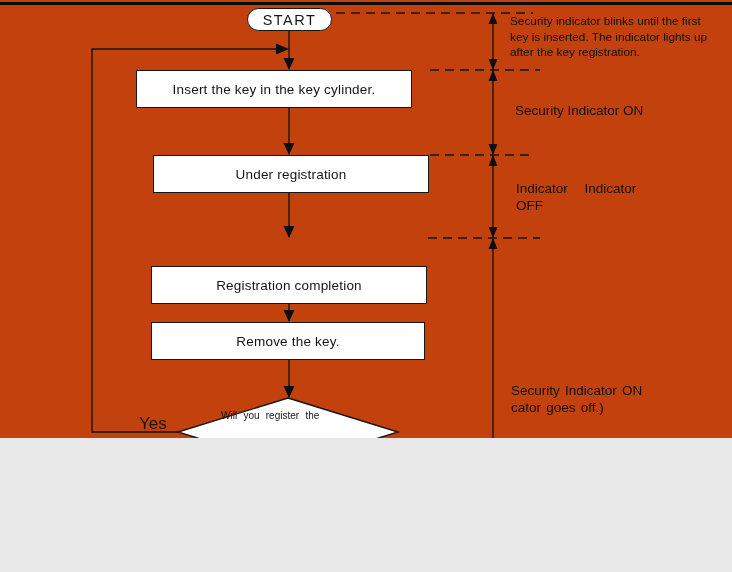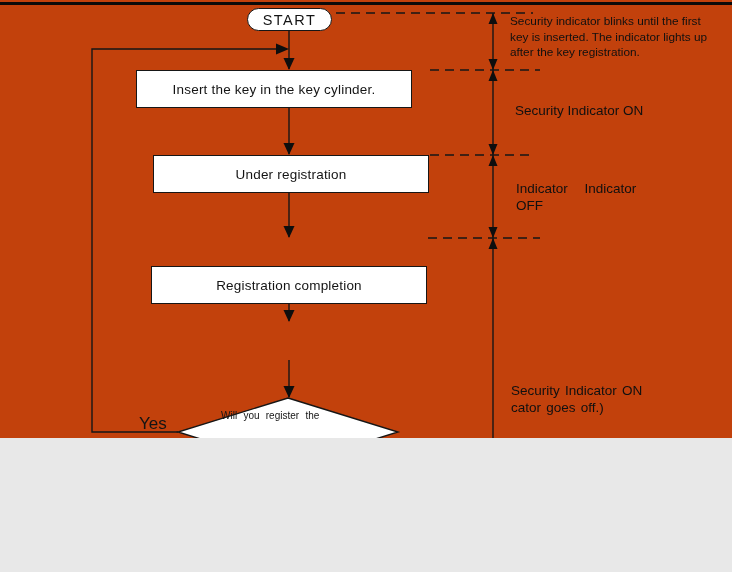--- a/index.html
+++ b/index.html
@@ -90,20 +90,23 @@
   </div>
 
   <div class="node" style="left:153px;top:155px;width:276px;height:38px;">
     <span>Under registration</span>
   </div>
 
   <div class="node" style="left:151px;top:238px;width:276px;height:38px;margin-top:28px;">
     <span>Registration completion</span>
   </div>
 
+  <div class="node" style="left:151px;top:322px;width:274px;height:38px;">
+    <span>Remove the key.</span>
+  </div>
 
   <div class="decision-text">
     <div>Will you register the</div>
   </div>
 
   <div class="node stadium" style="left:244px;top:524px;width:88px;height:24px;">
     <span>END</span>
   </div>
 
   <div class="label" style="left:139px;top:414px;">Yes</div>

